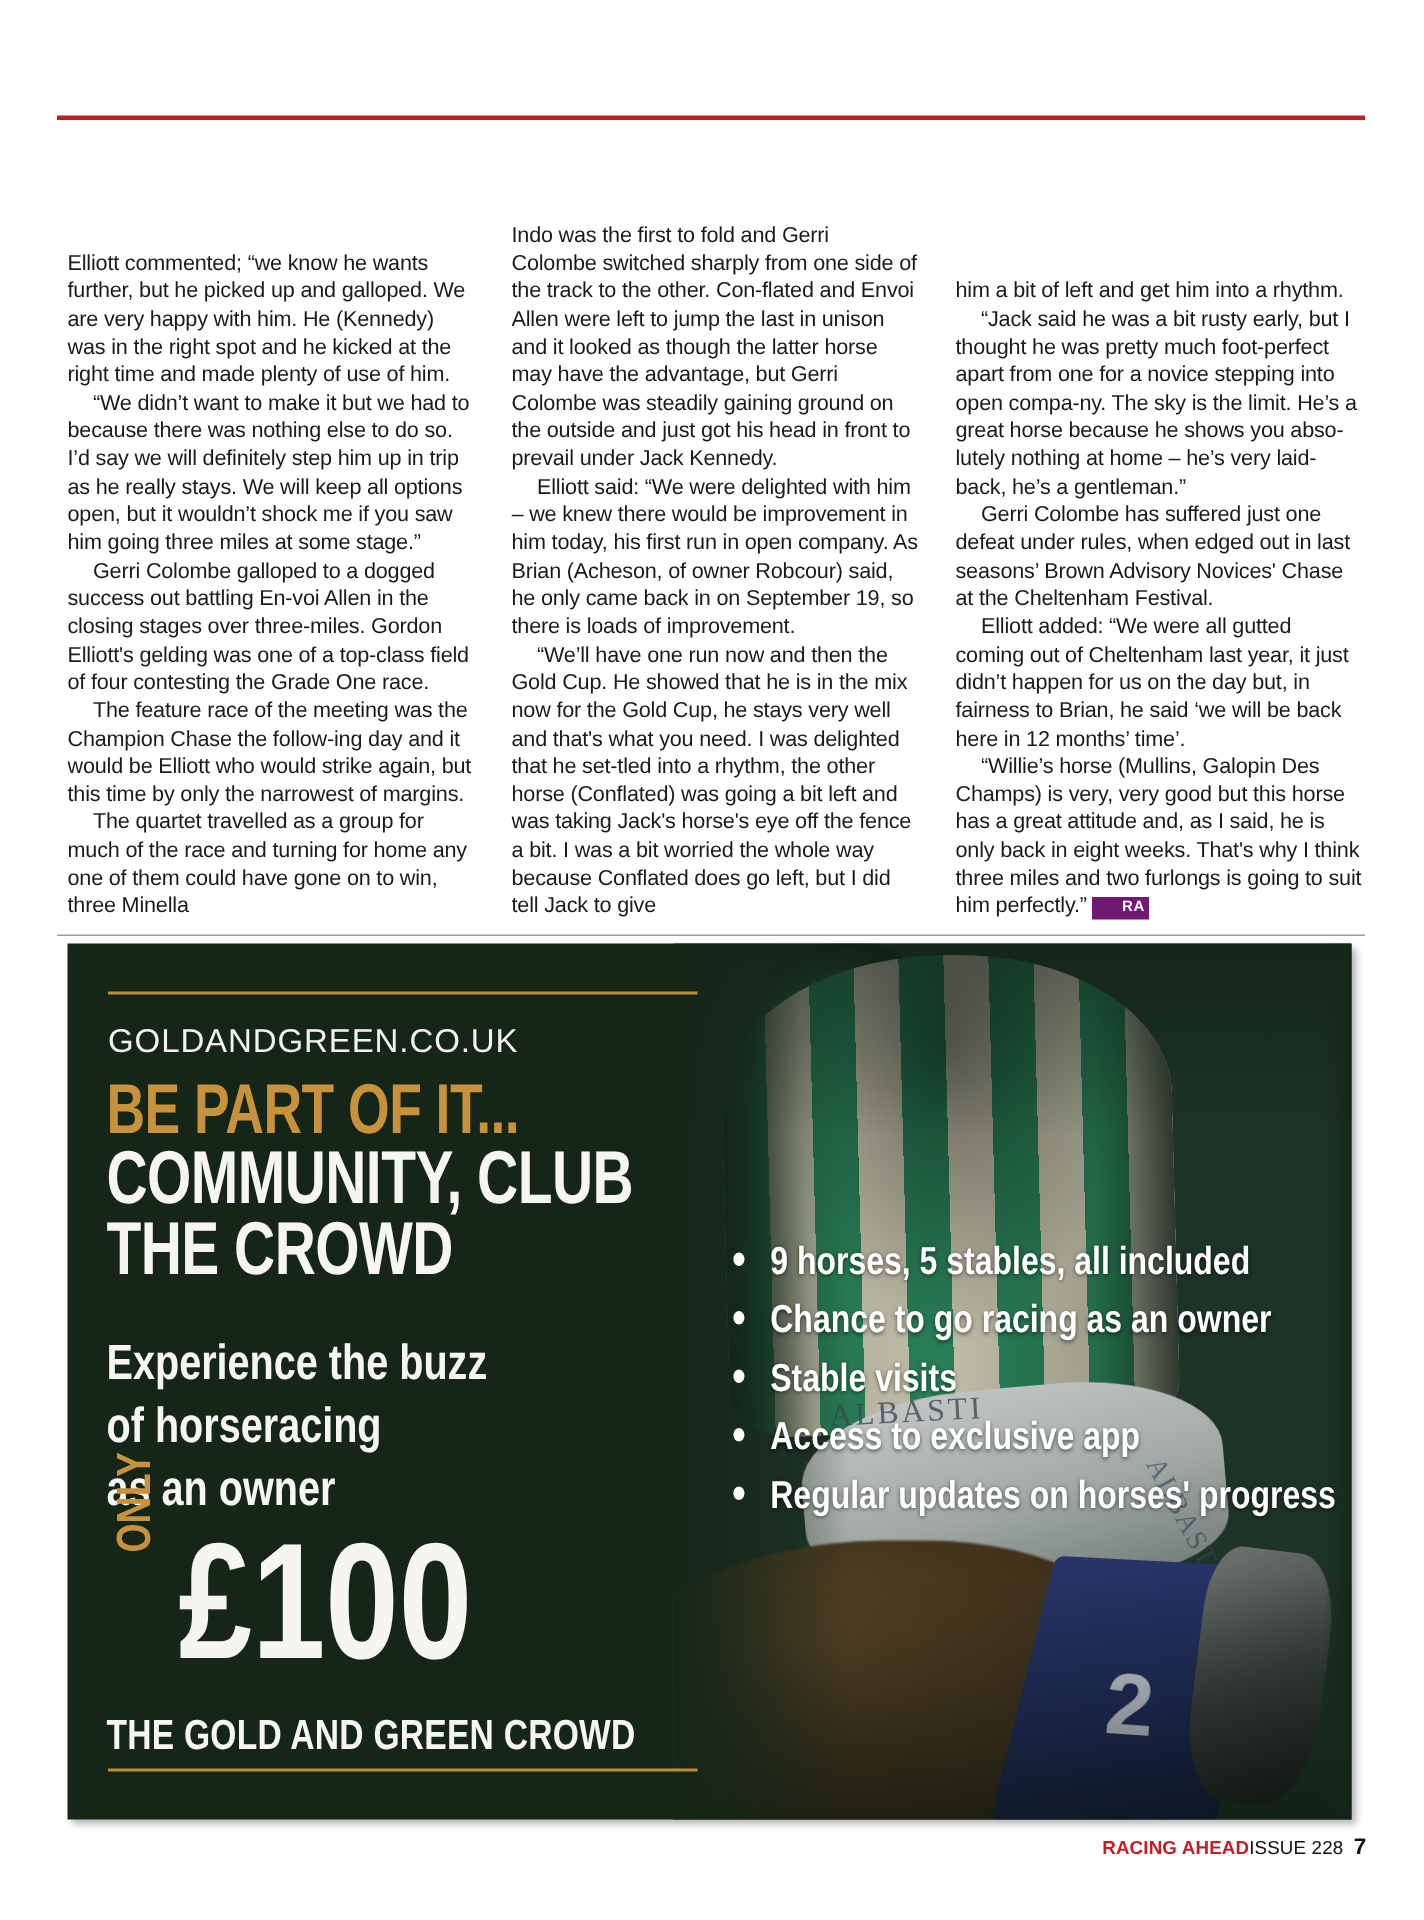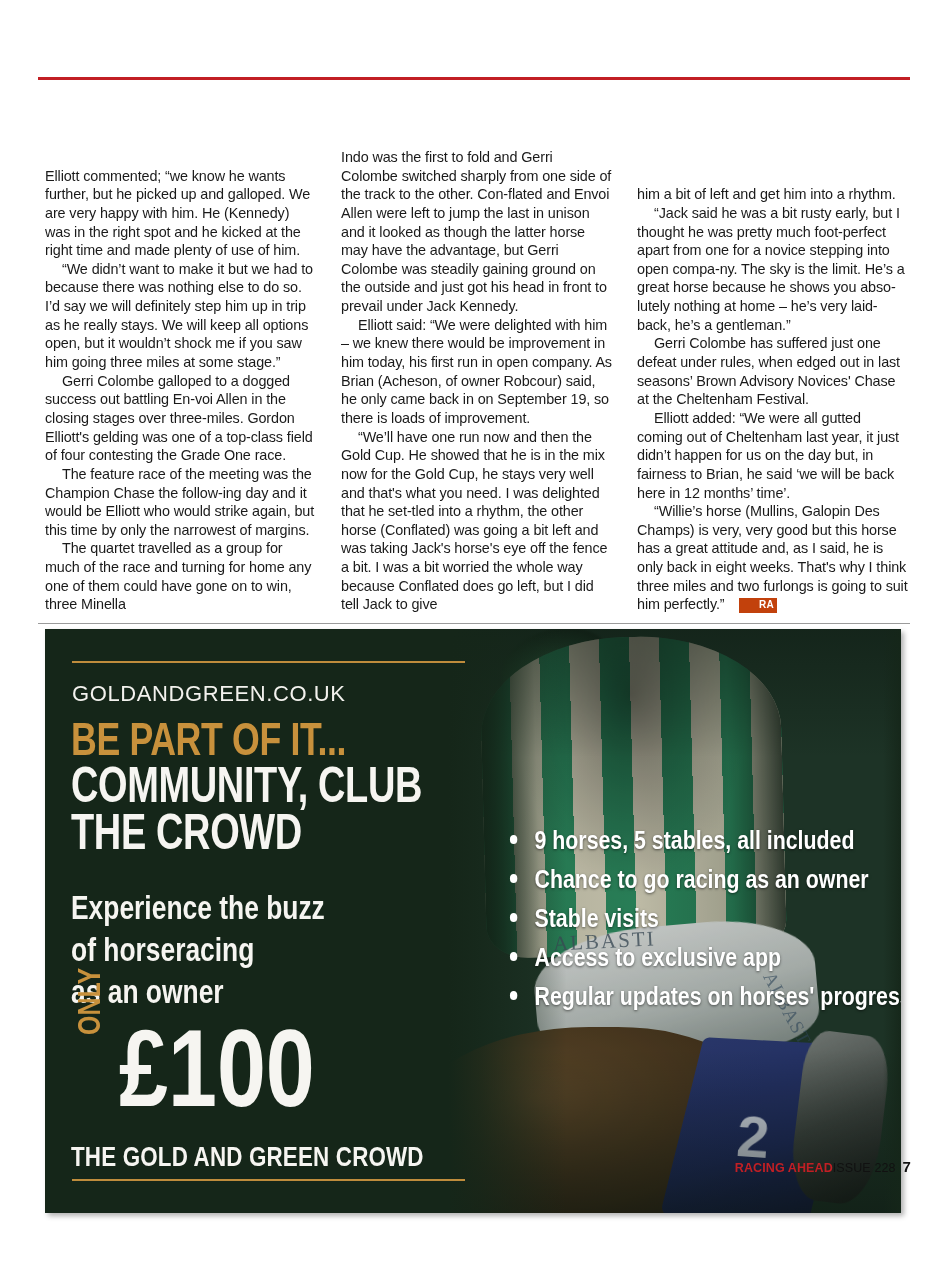--- a/index.html
+++ b/index.html
@@ -67,29 +67,29 @@
     left: 11px;
     top: 2px;
     bottom: 2px;
     width: 1px;
     background: #b9b9b9;
   }
 
   
   .ra-mark {
     display: inline-block;
-    background: #c2410c;
+    background: #701a75;
     color: #ffffff;
     font-size: 10px;
     font-weight: bold;
     line-height: 1;
     padding: 2.5px 3px 2.5px 3.5px;
     letter-spacing: 0.4px;
     vertical-align: 1px;
-    margin-left: 14px;
+    margin-left: 3px;
   }
 
   
   .ad-top-rule {
     position: absolute;
     left: 38px;
     top: 623px;
     width: 872px;
     height: 1px;
     background: #9b9b9b;
@@ -358,21 +358,21 @@
     letter-spacing: 0.2px;
     color: #f6f5f1;
     transform: scaleX(0.80);
     transform-origin: left top;
     white-space: nowrap;
   }
 
   
   .ad-bullets {
     position: absolute;
-    left: 460px;
+    left: 439px;
     top: 198px;
     width: 420px;
     z-index: 4;
     margin: 0;
     padding: 0;
     list-style: none;
   }
   .ad-bullets li {
     position: relative;
     padding-left: 36px;
@@ -395,21 +395,21 @@
     width: 9px;
     height: 9px;
     background: #ffffff;
     border-radius: 50%;
   }
 
   
   .footer {
     position: absolute;
     right: 38px;
-    top: 1158px;
+    top: 1223px;
     font-size: 12.5px;
     letter-spacing: 0.1px;
     white-space: nowrap;
   }
   .footer .brand {
     color: #c21f24;
     font-weight: bold;
   }
   .footer .issue {
     color: #111111;

